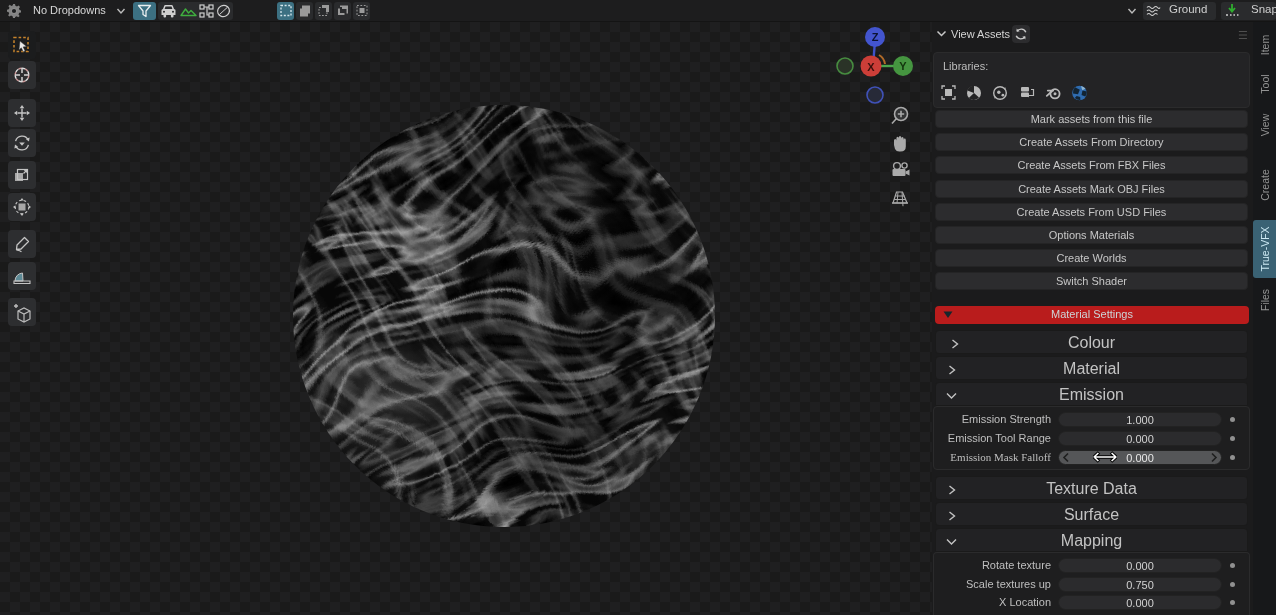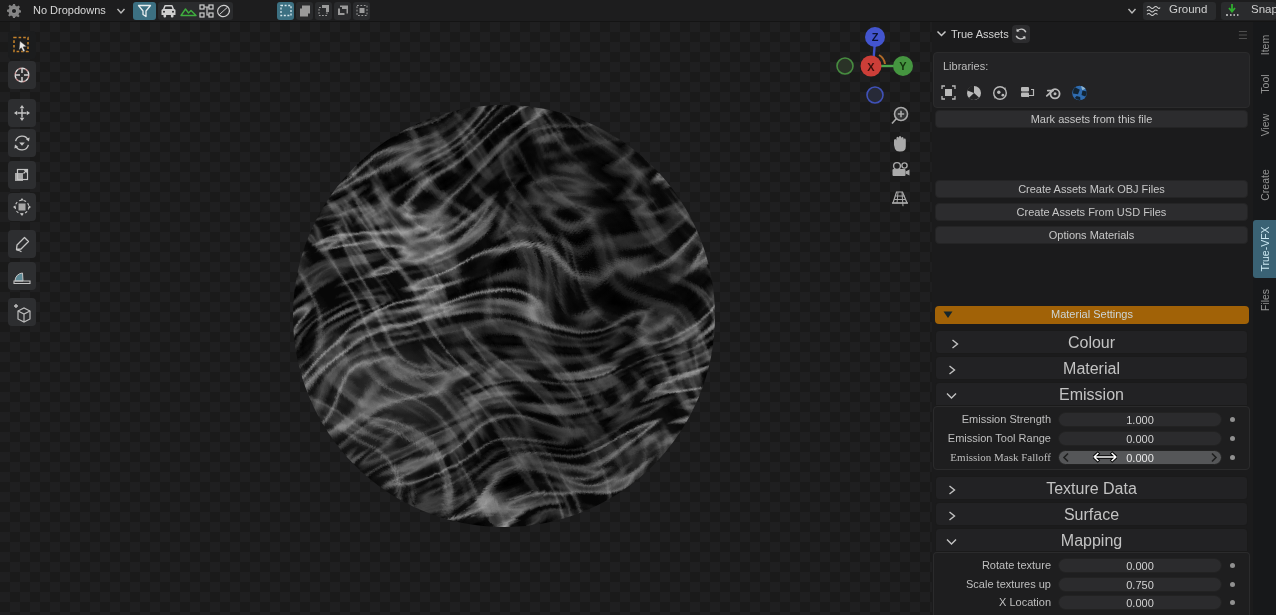--- a/index.html
+++ b/index.html
@@ -282,21 +282,21 @@
       <path d="M7 1v7M4 5l3 3.5L10 5" stroke="#2fae2f" stroke-width="1.8" fill="none"></path>
       <path d="M1 12h2M5 12h1.6M8.4 12H10M12 12h1.5" stroke="#cfcfcf" stroke-width="1.5"></path>
     </svg>
     <span style="position:absolute;left:1251px;top:3px;font-size:11.5px;color:#cfcfcf;">Snap</span>
   </div>
   <div id="panel"></div>
 
   <svg style="position:absolute;left:936px;top:30px" width="11" height="8" viewBox="0 0 11 8">
       <path d="M1.5 1.5l4 4 4-4" stroke="#c9c9c9" stroke-width="1.5" fill="none"></path>
     </svg>
-  <span style="position:absolute;left:951px;top:28px;font-size:11px;color:#d4d4d4;">True Assets</span>
+  <span style="position:absolute;left:951px;top:28px;font-size:11px;color:#d4d4d4;">View Assets</span>
   <div style="position:absolute;left:1012px;top:25px;width:18px;height:18px;background:#2c2c2e;border-radius:4px;"></div>
   <svg style="position:absolute;left:1014px;top:27px" width="14" height="14" viewBox="0 0 14 14">
     <path d="M11.8 5.2A5 5 0 0 0 3 4.4M2.2 8.8A5 5 0 0 0 11 9.6" stroke="#c9c9c9" stroke-width="1.4" fill="none"></path>
     <path d="M2.6 1.6v3h3z" fill="#c9c9c9"></path>
       <path d="M11.4 12.4v-3h-3z" fill="#c9c9c9"></path>
   </svg>
   <span style="position:absolute;left:1238px;top:29px;font-size:11px;color:#4f4f4f;">☰</span>
 
   <div class="gbox" style="top:52px;height:56px;"></div>
   <span style="position:absolute;left:943px;top:60px;font-size:11px;color:#bdbdbd;">Libraries:</span>
@@ -336,25 +336,29 @@
     <g transform="translate(131,0)">
       <circle cx="7.5" cy="8" r="7.3" fill="#2f6cb0"></circle>
       <path d="M3 2.2L7.8 4.8 6 9.2 1 8.4A7.3 7.3 0 0 1 3 2.2z" fill="#122433"></path>
       <path d="M10.5 5.6l4.2.8a7.3 7.3 0 0 1-1.4 5.2l-3.8-1.6z" fill="#122433"></path>
       <path d="M4.6 11l3.6 1 .2 2.9a7.3 7.3 0 0 1-5.6-2z" fill="#122433"></path>
       <path d="M9 .9a7.3 7.3 0 0 1 4.5 2.8l-3.2 1.5z" fill="#8fb4cf"></path>
     </g>
   </svg>
 
   <div class="pbtn" style="top:110px;">Mark assets from this file</div>
+  <div class="pbtn" style="top:133px;">Create Assets From Directory</div>
+  <div class="pbtn" style="top:156px;">Create Assets From FBX Files</div>
   <div class="pbtn" style="top:180px;">Create Assets Mark OBJ Files</div>
   <div class="pbtn" style="top:203px;">Create Assets From USD Files</div>
   <div class="pbtn" style="top:226px;">Options Materials</div>
-
-  <div style="position:absolute;left:935px;top:306px;width:314px;height:18px;background:#a16207;border-radius:4px;color:#ccd5d7;font-size:11px;text-align:center;line-height:17px;">Material Settings</div>
+  <div class="pbtn" style="top:249px;">Create Worlds</div>
+  <div class="pbtn" style="top:272px;">Switch Shader</div>
+
+  <div style="position:absolute;left:935px;top:306px;width:314px;height:18px;background:#b91c1c;border-radius:4px;color:#ccd5d7;font-size:11px;text-align:center;line-height:17px;">Material Settings</div>
   <svg style="position:absolute;left:943px;top:311px" width="10" height="8" viewBox="0 0 10 8">
       <path d="M0.5 0.5h9L5 7z" fill="#15262c"></path>
     </svg>
 
   <div class="phead" style="top:330px;">Colour<svg class="chev" style="position:absolute;left:12px;top:8px" width="8" height="10" viewBox="0 0 8 10">
         <path d="M1.5 1l5 4-5 4" stroke="#c3c3c3" stroke-width="1.4" fill="none"></path>
       </svg></div>
   <div class="phead" style="top:356px;">Material<svg style="position:absolute;left:12px;top:8px" width="8" height="10" viewBox="0 0 8 10">
         <path d="M1.5 1l5 4-5 4" stroke="#c3c3c3" stroke-width="1.4" fill="none"></path>
       </svg></div>

